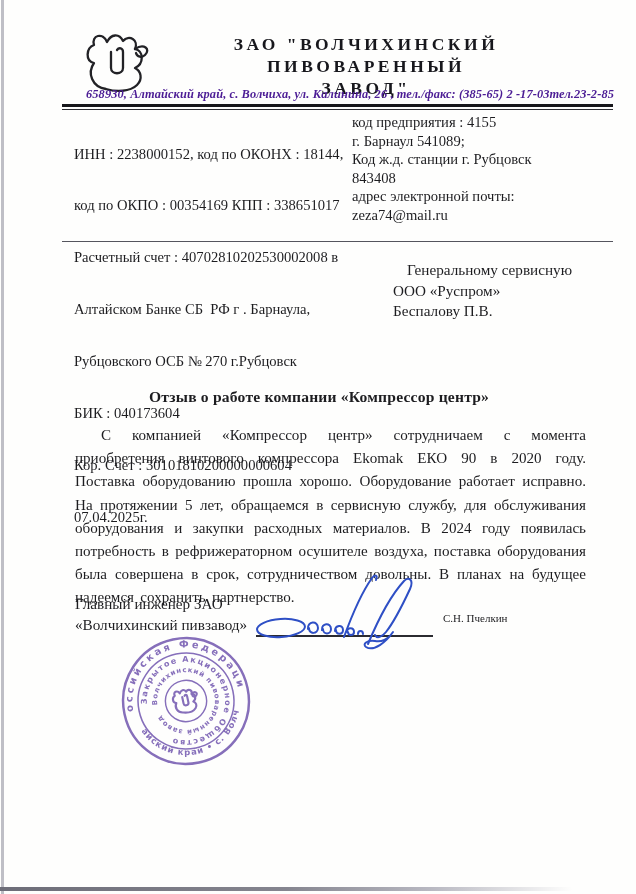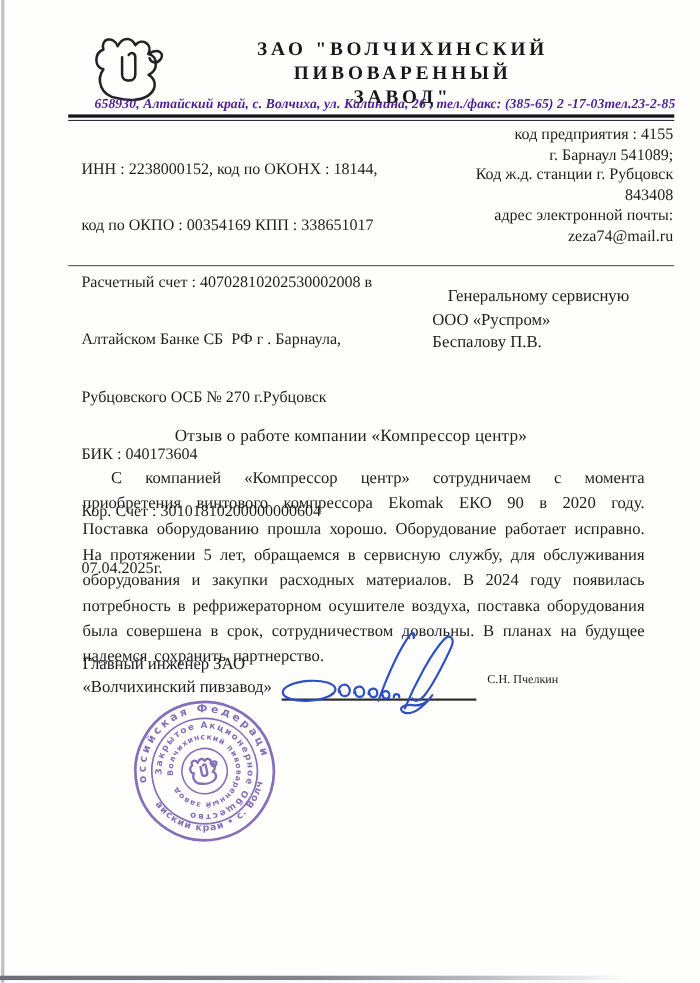--- a/index.html
+++ b/index.html
@@ -15,28 +15,28 @@
     background:linear-gradient(to right,#6d6d78,#85858f 45%,#b9b9c2 68%,rgba(200,200,208,0) 90%);}
   .logo{position:absolute;left:86px;top:30px;width:64px;height:66px;}
   .company-name{position:absolute;left:140px;top:33px;width:452px;text-align:center;
     font-weight:bold;font-size:17.5px;letter-spacing:3.5px;line-height:22px;color:#17171c;}
   .address-line{position:absolute;left:86px;top:87px;width:530px;
     font-weight:bold;font-style:italic;font-size:12.4px;letter-spacing:.1px;color:#4c1d95;}
   .rule-double{position:absolute;left:62px;top:104px;width:551px;height:2px;
     border-top:3.6px solid #17171b;border-bottom:1.6px solid #2c2c32;}
   .req-left{position:absolute;left:74px;top:111px;width:312px;
     font-size:14.6px;line-height:17.3px;white-space:pre-wrap;}
-  .req-right{position:absolute;left:352px;top:113px;width:260px;text-align:right;
+  .req-right{position:absolute;left:352px;top:113px;width:260px;text-align:left;
     font-size:14.6px;line-height:18.6px;}
   .rule-thin{position:absolute;left:62px;top:241px;width:551px;height:0;
     border-top:1.7px solid #55555e;}
   .addressee{position:absolute;left:393px;top:260px;font-size:15.2px;line-height:20.6px;}
   .addressee .ind{padding-left:14px;}
   .doc-title{position:absolute;left:63px;top:388px;width:512px;text-align:center;
-    font-size:15.6px;letter-spacing:.2px;}
+    font-size:15.6px;letter-spacing:.2px;font-weight:bold;}
   .body-text{position:absolute;left:75px;top:424px;width:511px;margin:0;
     font-size:15.1px;line-height:23.2px;text-align:justify;text-indent:26px;
     word-spacing:2.5px;}
   .sign-pos{position:absolute;left:75px;top:594px;font-size:15.2px;line-height:20.8px;}
   .sign-line{position:absolute;left:256px;top:612px;width:177px;height:23px;
     border-bottom:2px solid #2b2b30;}
   .sign-ink{position:absolute;left:248px;top:570px;width:210px;height:92px;}
   .sign-name{position:absolute;left:443px;top:612px;font-size:11px;}
   .stamp{position:absolute;left:119px;top:633px;width:134px;height:136px;
     transform:rotate(-12deg);opacity:.92;}

